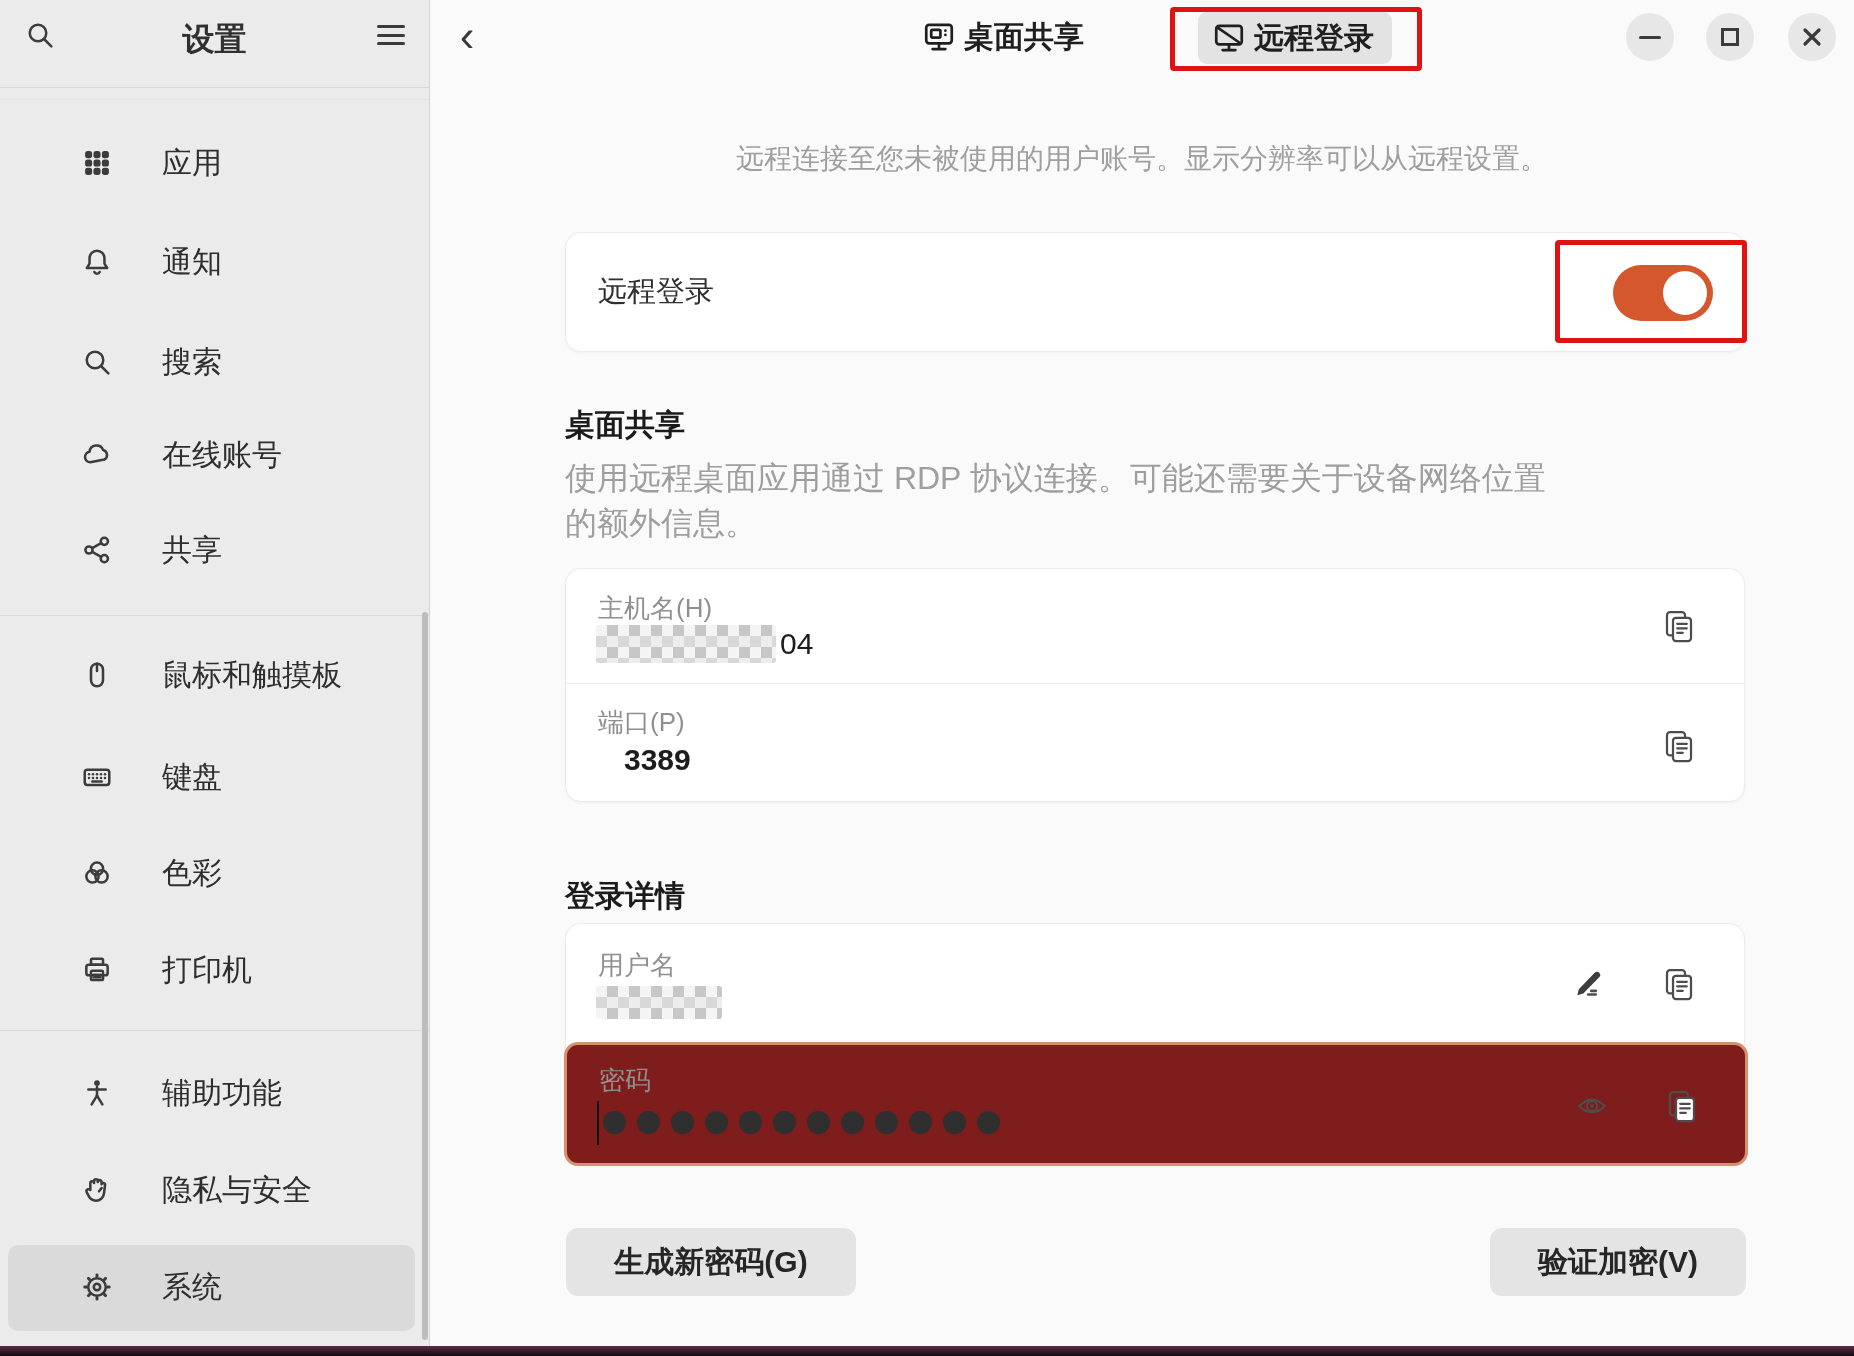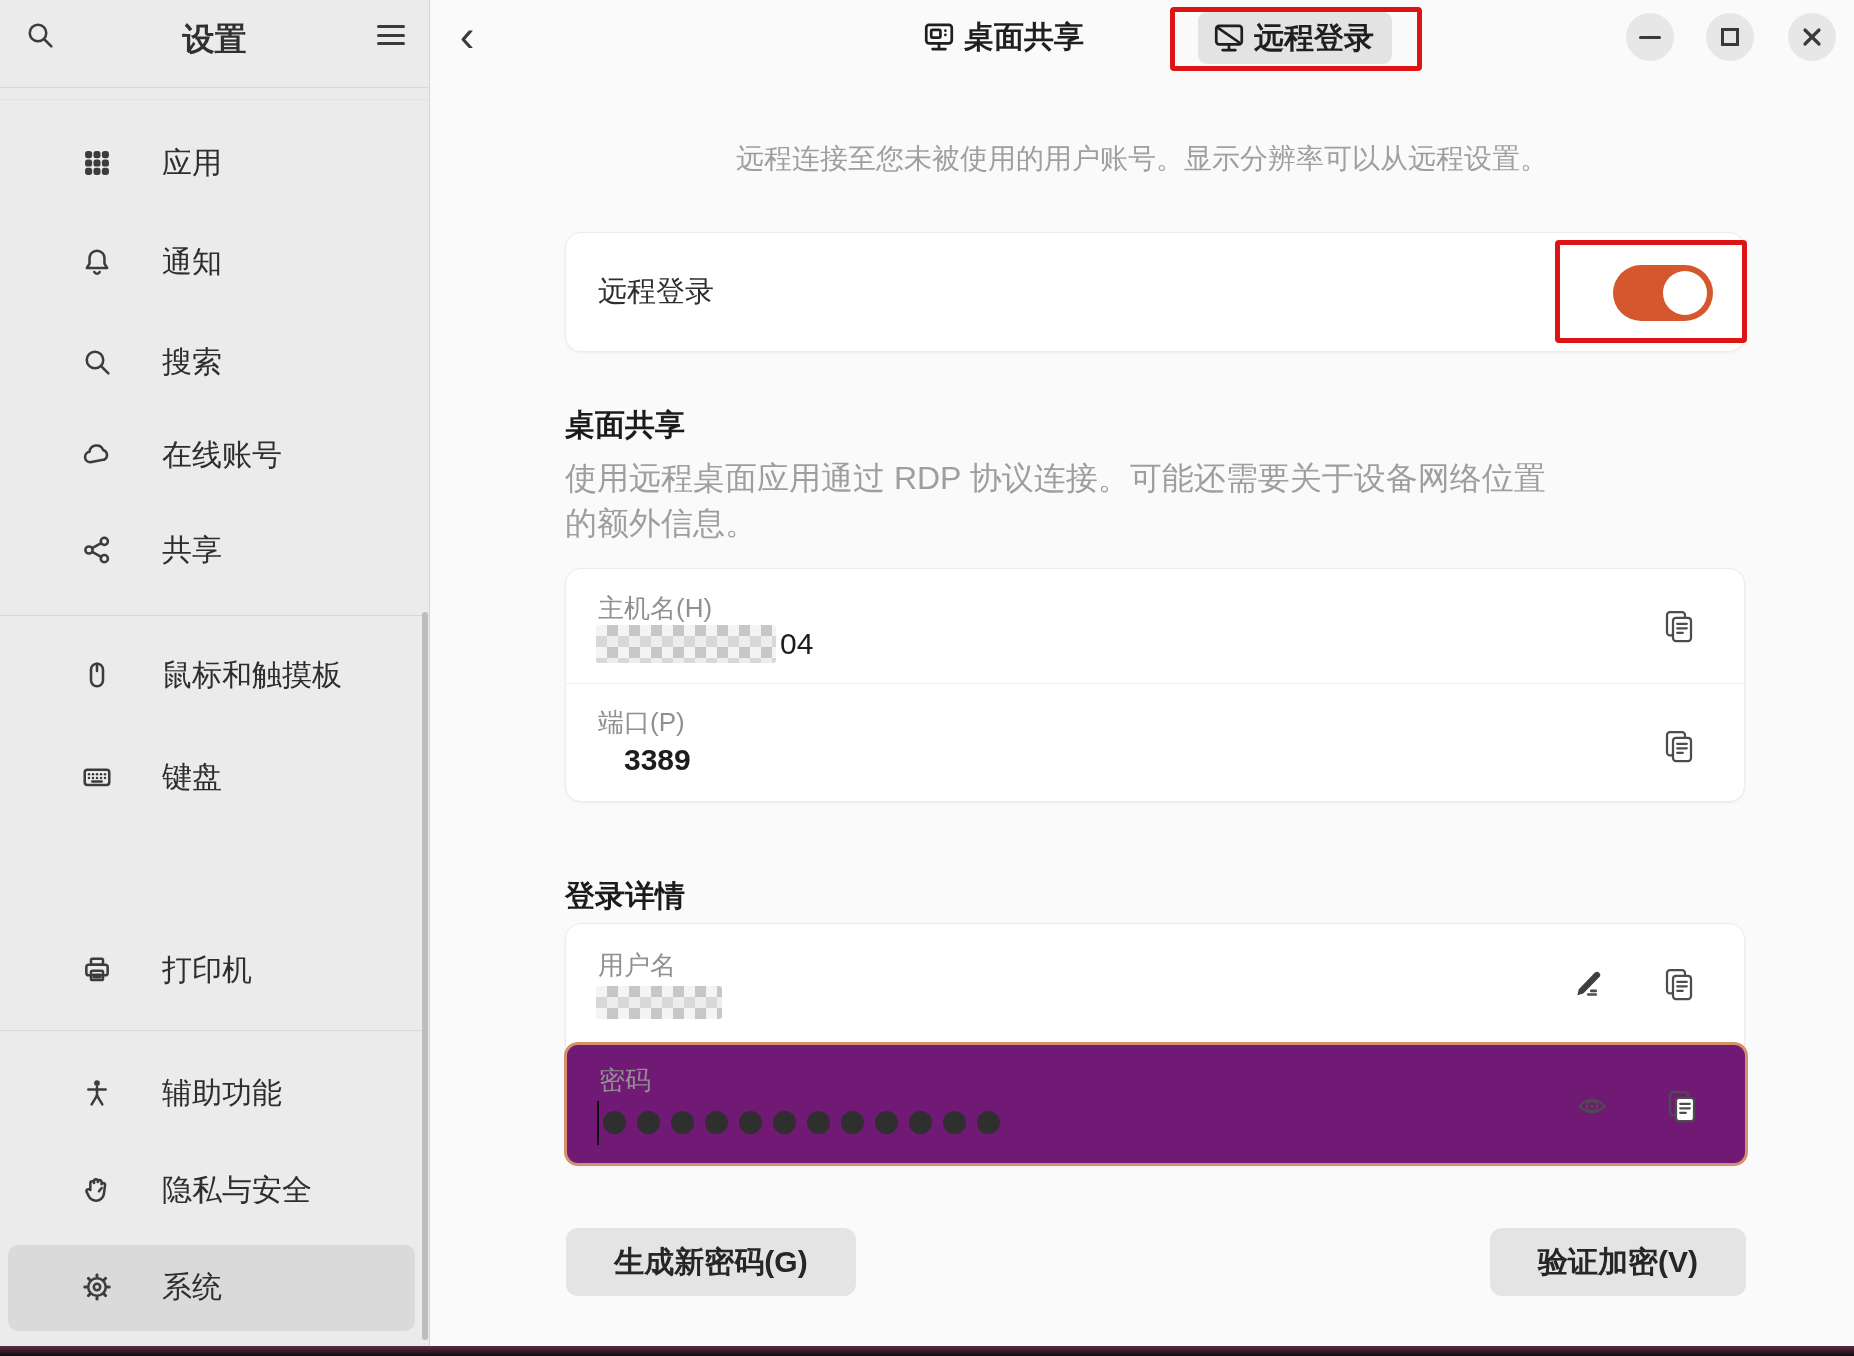--- a/index.html
+++ b/index.html
@@ -78,21 +78,21 @@
   .mosaic { display:inline-block; vertical-align:middle; border-radius:3px;
     background-image:conic-gradient(#c7c7c7 90deg, #ededed 90deg 180deg, #d8d8d8 180deg 270deg, #f4f4f4 270deg);
     background-size:22px 22px; }
   .mosaic-host { width:180px; height:38px; margin-right:4px; }
   .mosaic-user { position:absolute; left:30px; top:62px; width:126px; height:33px; }
 
   .row-action { position:absolute; width:48px; height:48px; display:flex; align-items:center; justify-content:center; }
   .row-action svg { stroke:#4d4d4d; fill:none; stroke-width:1.5; stroke-linecap:round; stroke-linejoin:round; }
 
   .pw-focus { position:absolute; left:-2px; top:118px; width:1184px; height:124px;
-              border:3px solid #d6906c; border-radius:14px; background:#701a75; }
+              border:3px solid #d6906c; border-radius:14px; background:#7f1d1d; }
   .pw-dots { position:absolute; left:36px; top:66px; display:flex; align-items:center; gap:11px; }
   .pw-dots i { width:23px; height:23px; border-radius:50%; background:#2f2f2f; display:block; }
   .pw-cursor { position:absolute; left:30px; top:56px; width:2px; height:44px; background:#111; }
 
   .btn { position:absolute; top:1228px; height:68px; background:#e4e4e4; border-radius:12px;
          display:flex; align-items:center; justify-content:center;
          font-size:30px; font-weight:bold; color:#262626; }
   .btn-generate { left:566px;  width:290px; }
   .btn-verify   { left:1490px; width:256px; }
 
@@ -210,20 +210,31 @@
             <line x1="9" y1="12.7" x2="9.01" y2="12.7"></line>
             <line x1="12" y1="12.7" x2="12.01" y2="12.7"></line>
             <line x1="15" y1="12.7" x2="15.01" y2="12.7"></line>
             <line x1="18" y1="12.7" x2="18.01" y2="12.7"></line>
             <line x1="8.5" y1="15.4" x2="15.5" y2="15.4"></line>
           </svg>
       </span>
       <span class="lb">键盘</span>
     </div>
 
+    <div class="sb-item" style="top:841px">
+      <span class="ic">
+        <svg class="sic" width="32" height="32" viewBox="0 0 24 24">
+            <circle cx="12" cy="8.8" r="4.6"></circle>
+            <circle cx="8.6" cy="14.6" r="4.6"></circle>
+            <circle cx="15.4" cy="14.6" r="4.6"></circle>
+            <circle cx="12" cy="12.8" r="1.6" fill="#3c3c3c" stroke="none"></circle>
+          </svg>
+      </span>
+      <span class="lb">色彩</span>
+    </div>
 
     <div class="sb-item" style="top:938px">
       <span class="ic">
         <svg class="sic" width="32" height="32" viewBox="0 0 24 24">
             <rect x="7.5" y="3.5" width="9" height="4.5" rx="1"></rect>
             <rect x="4" y="8" width="16" height="8" rx="1.8"></rect>
             <rect x="7.5" y="12.5" width="9" height="7" rx="1"></rect>
             <line x1="9.5" y1="15.5" x2="14.5" y2="15.5"></line>
             <line x1="9.5" y1="17.5" x2="14.5" y2="17.5"></line>
           </svg>

